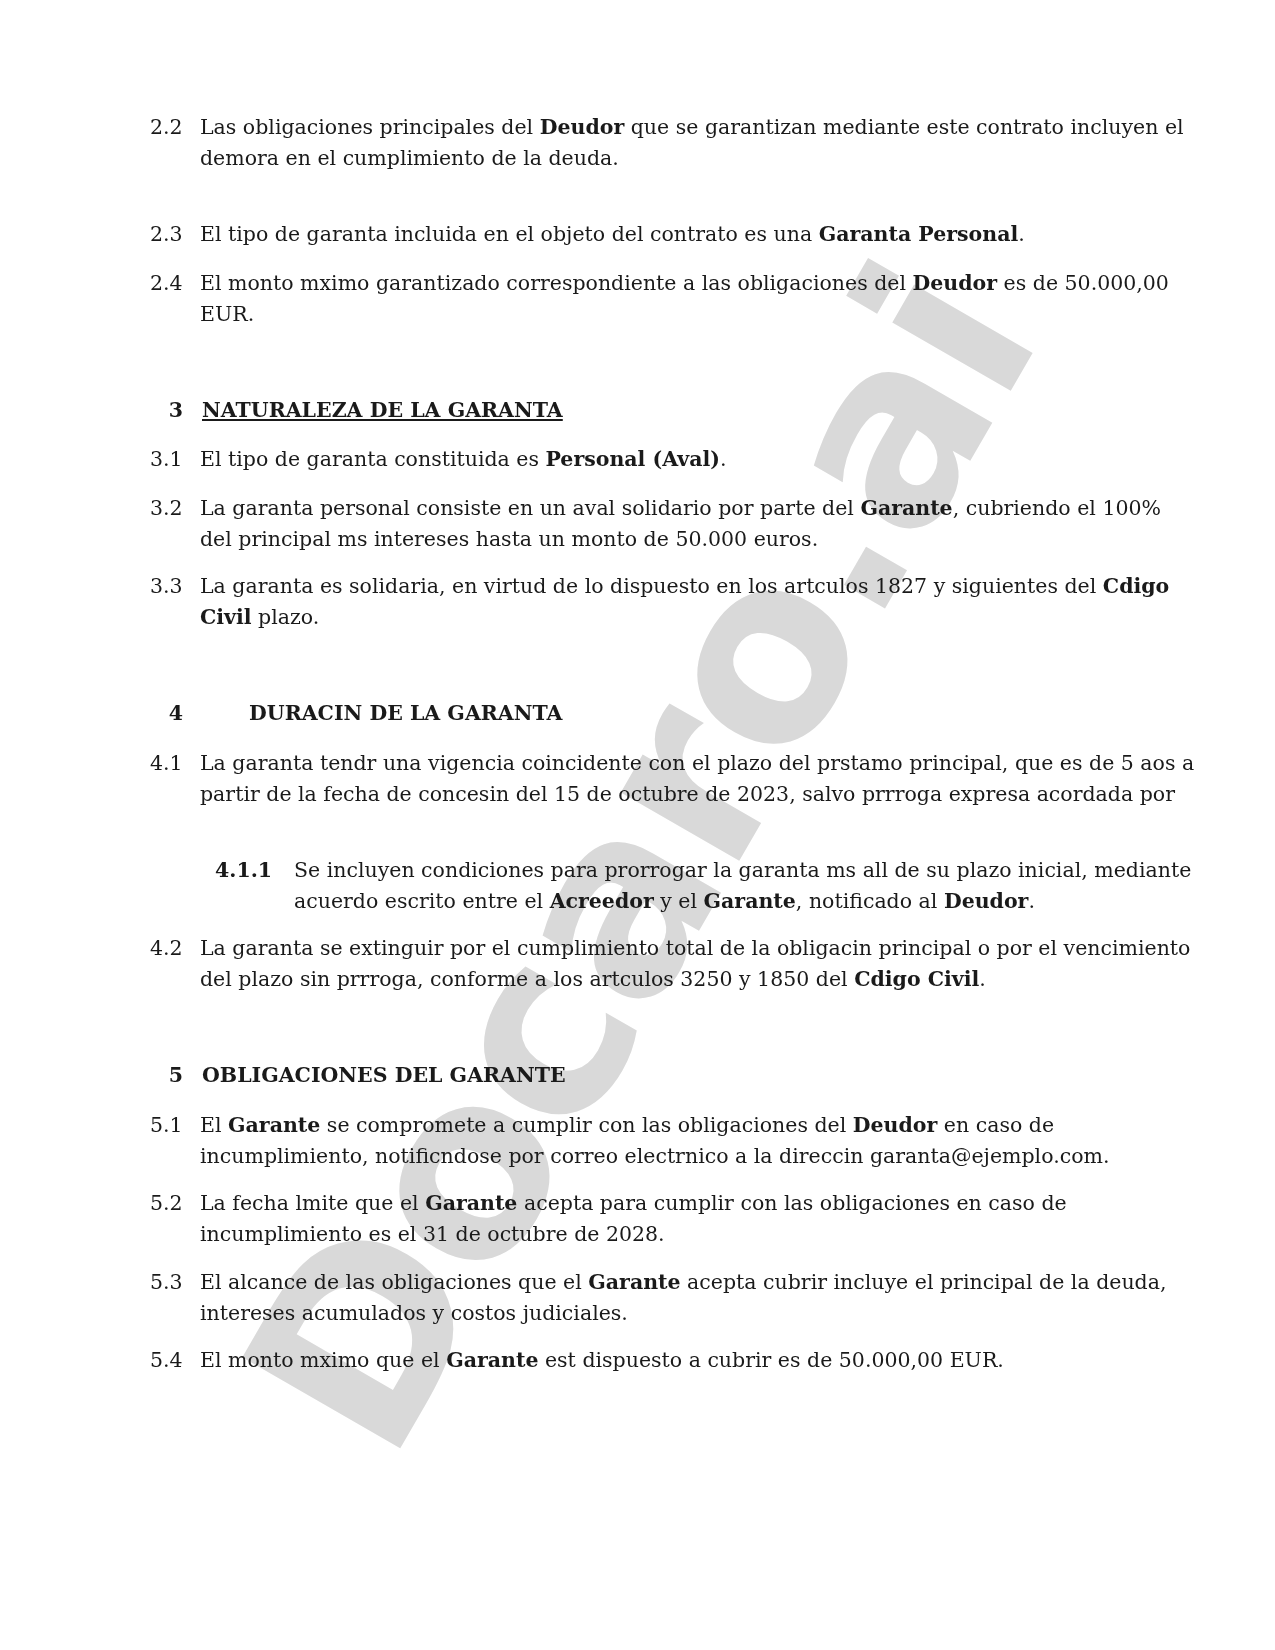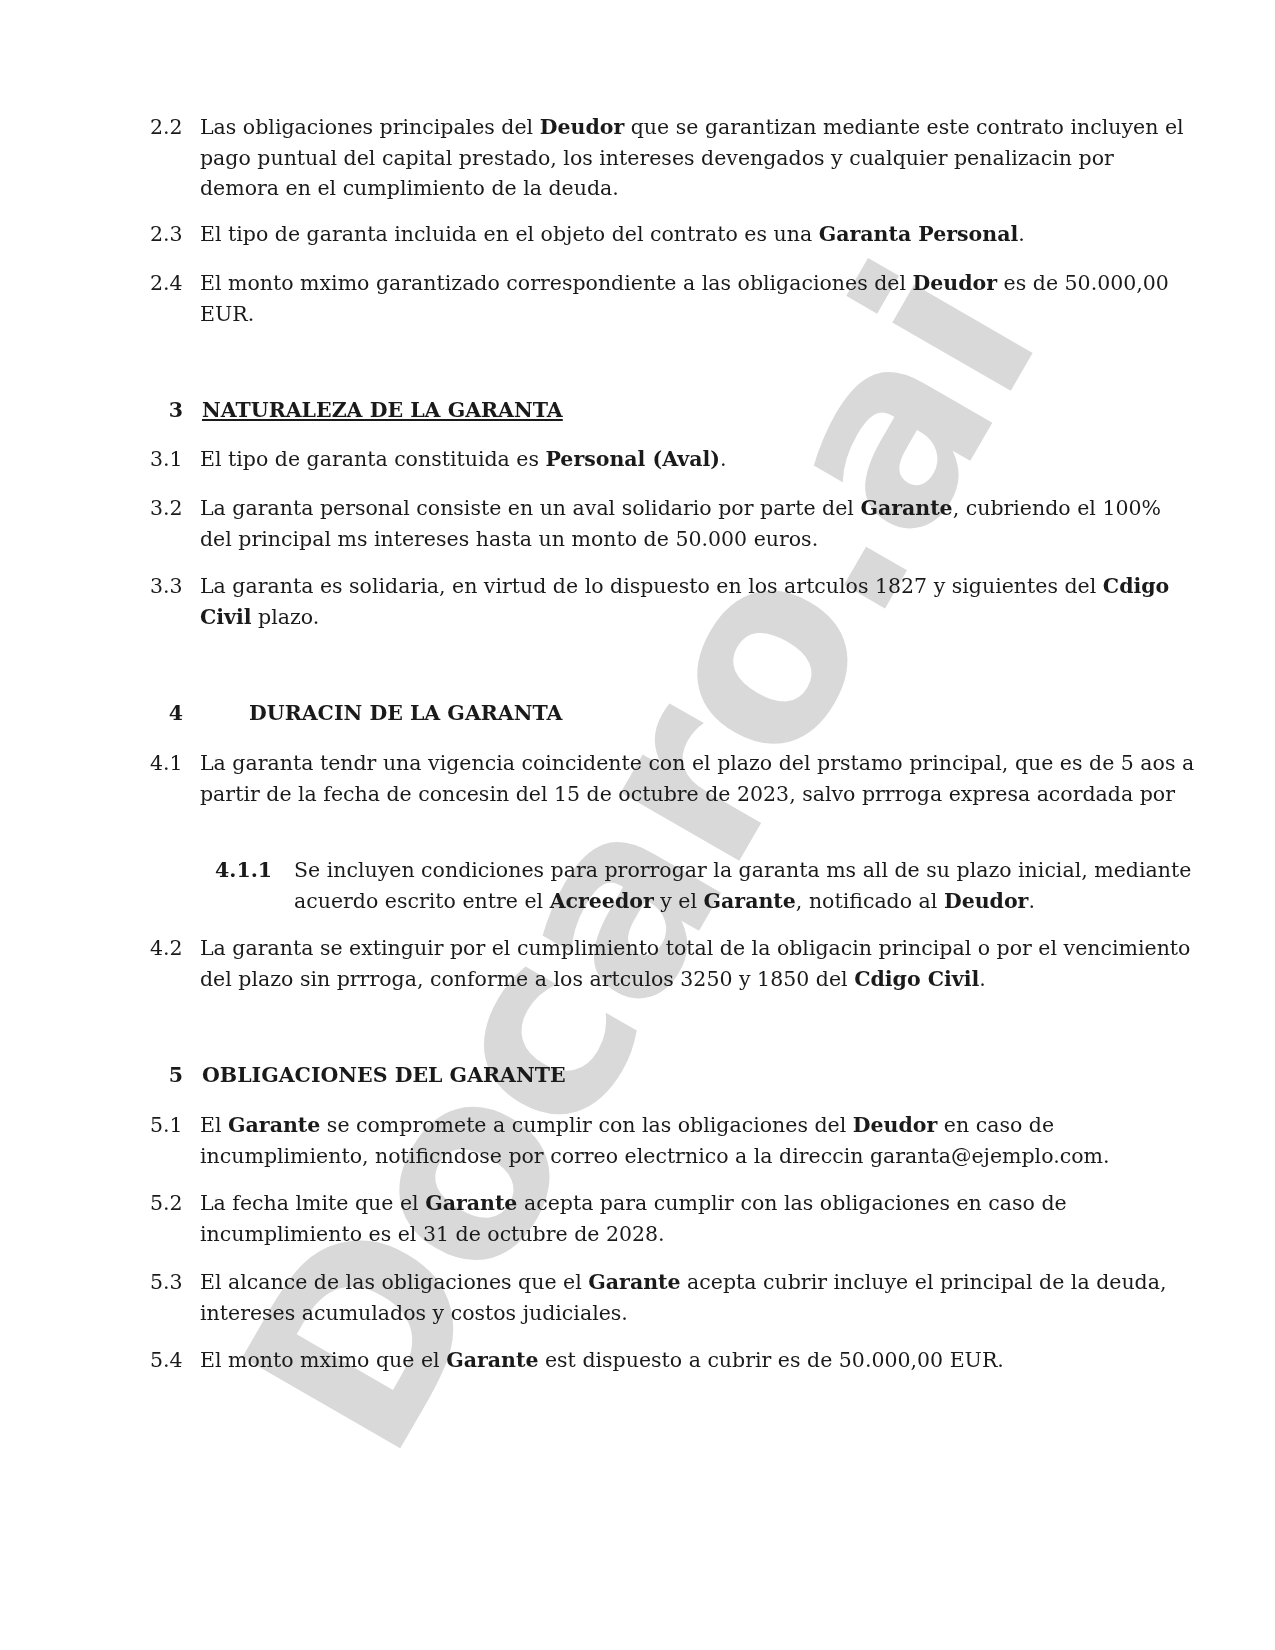--- a/index.html
+++ b/index.html
@@ -85,21 +85,20 @@
 <div class="page">
 
   <div class="watermark">Docaro.ai</div>
 
   <div class="content">
 
     <div class="para" style="top:112px;">
       <span class="num">2.2</span>
       <div class="text">
         <div><span>Las obligaciones principales del </span><b>Deudor</b><span> que se garantizan mediante este contrato incluyen el</span></div>
-        <div>pago puntual del capital prestado, los intereses devengados y cualquier penalizacin por</div>
         <div>demora en el cumplimiento de la deuda.</div>
       </div>
     </div>
 
     <div class="para" style="top:219px;">
       <span class="num">2.3</span>
       <div class="text">
         <div><span>El tipo de garanta incluida en el objeto del contrato es una </span><b>Garanta Personal</b><span>.</span></div>
       </div>
     </div>

